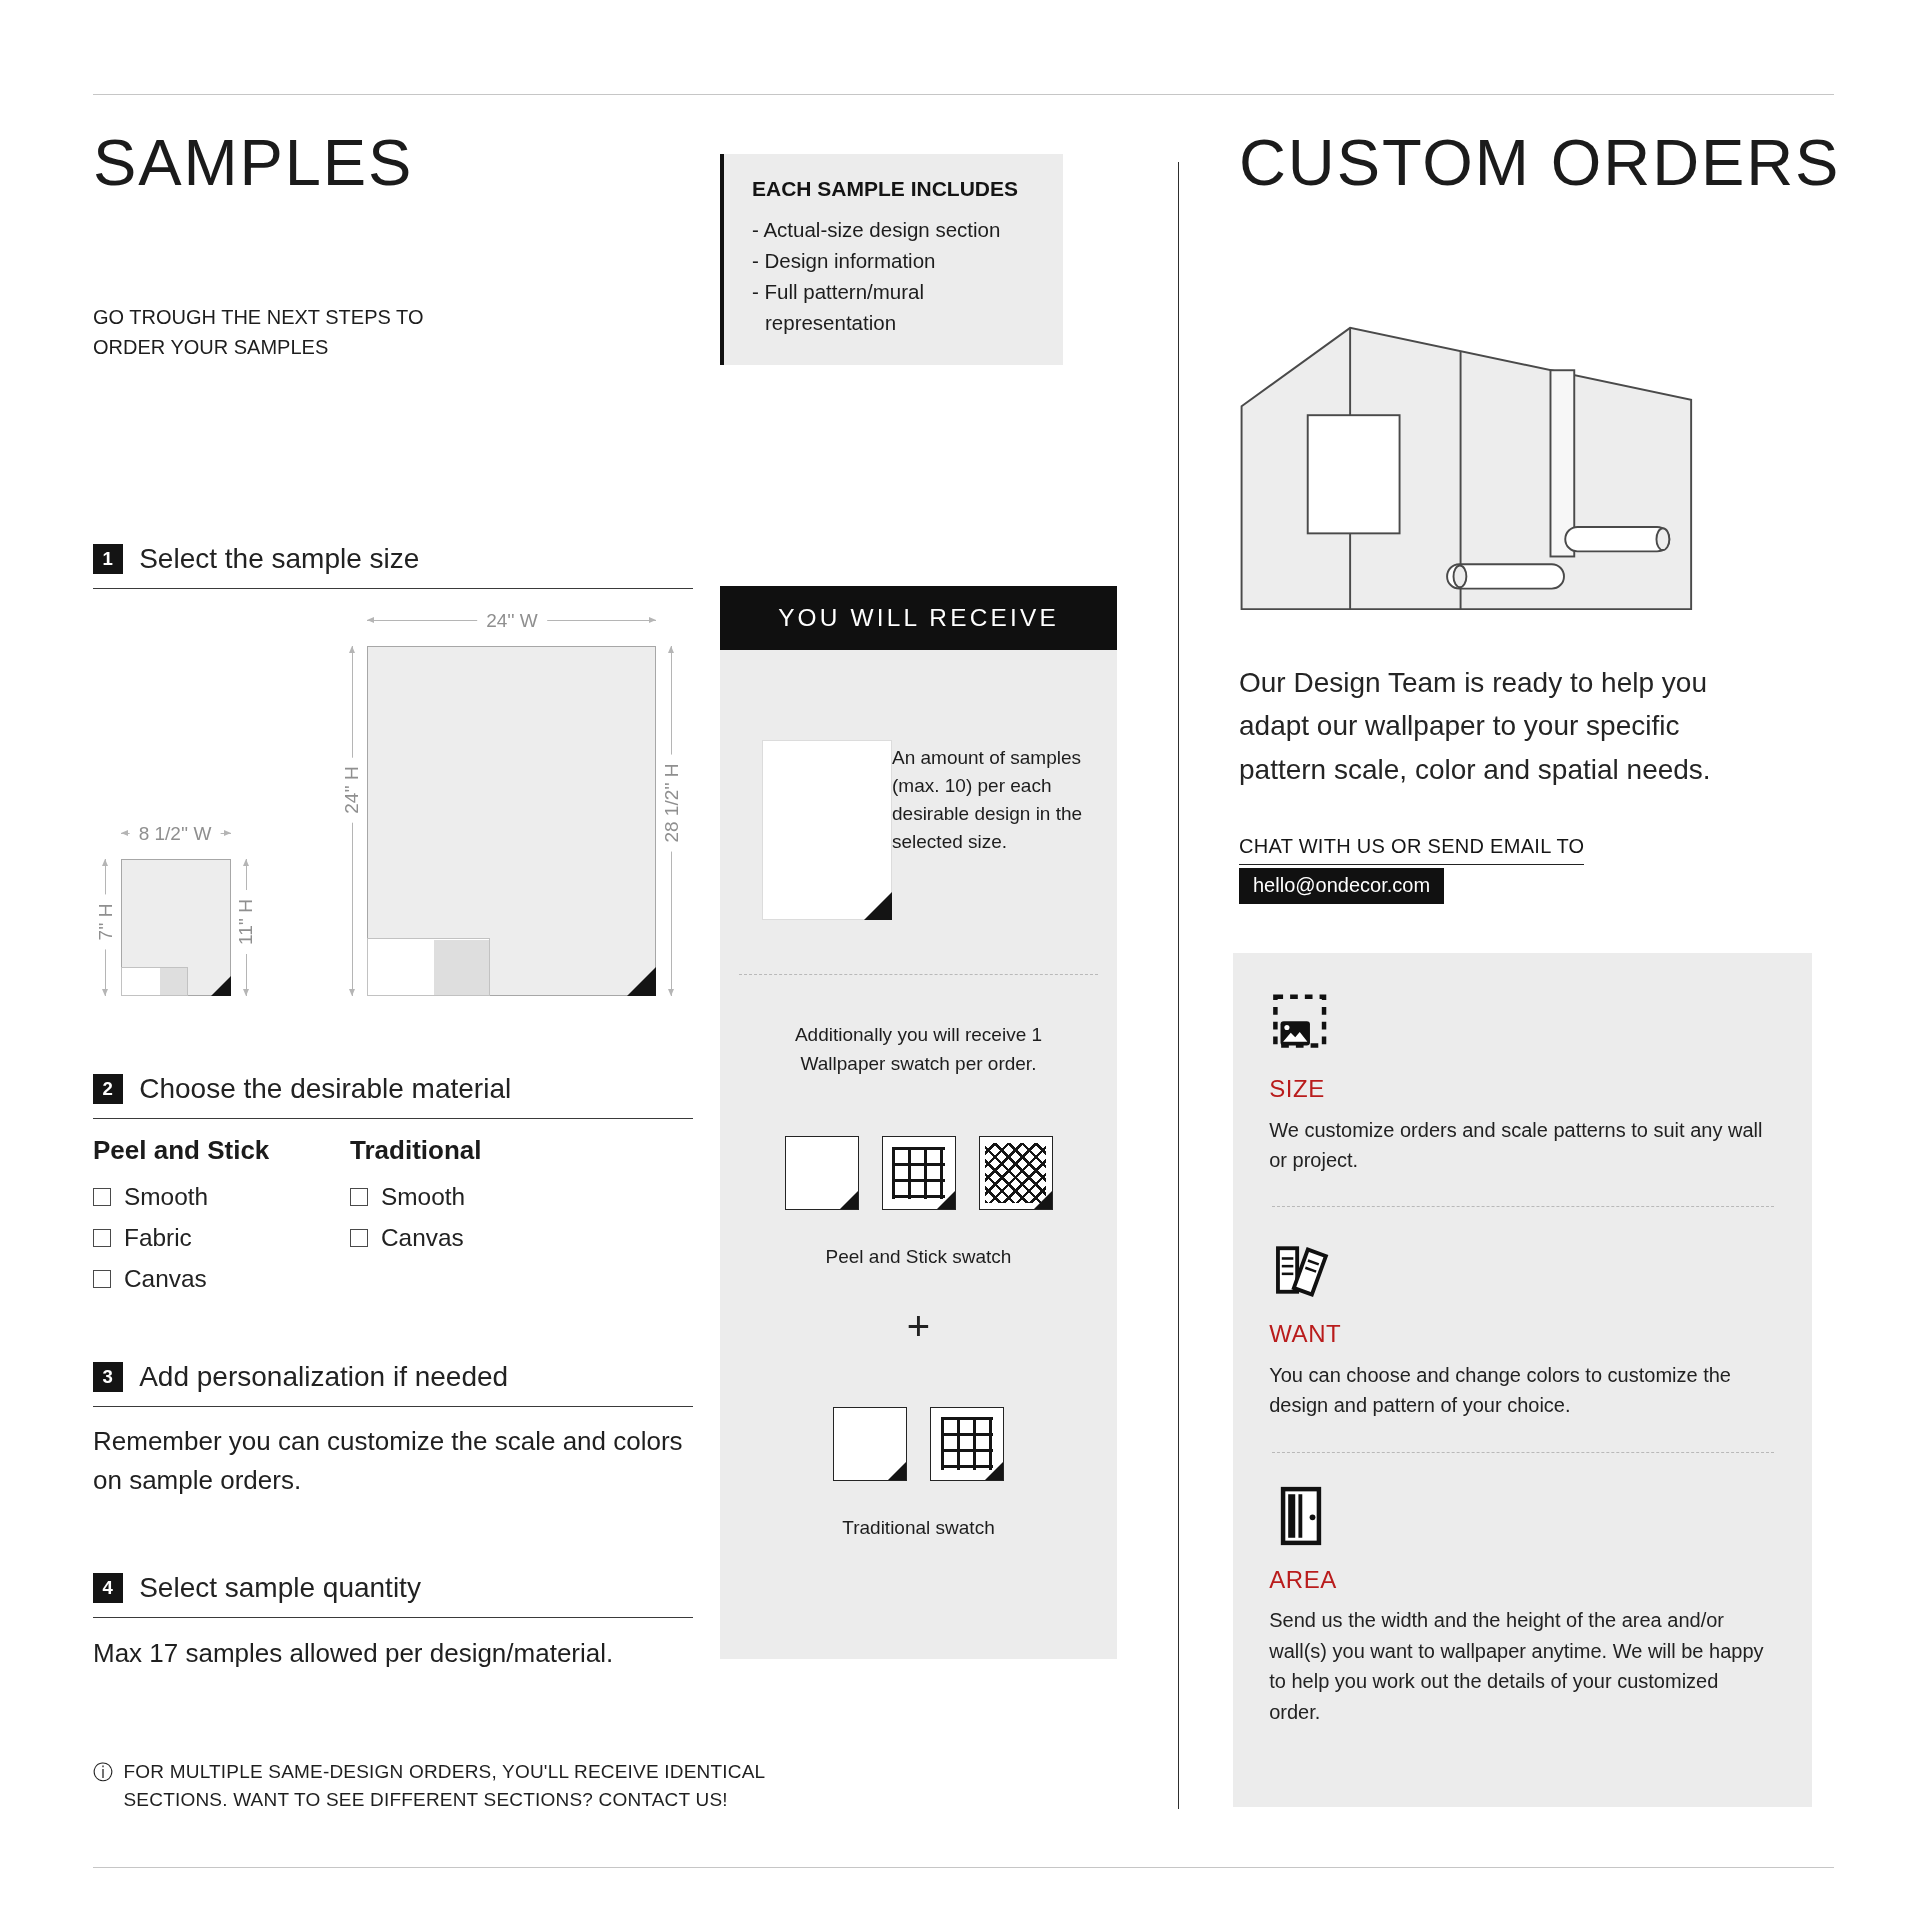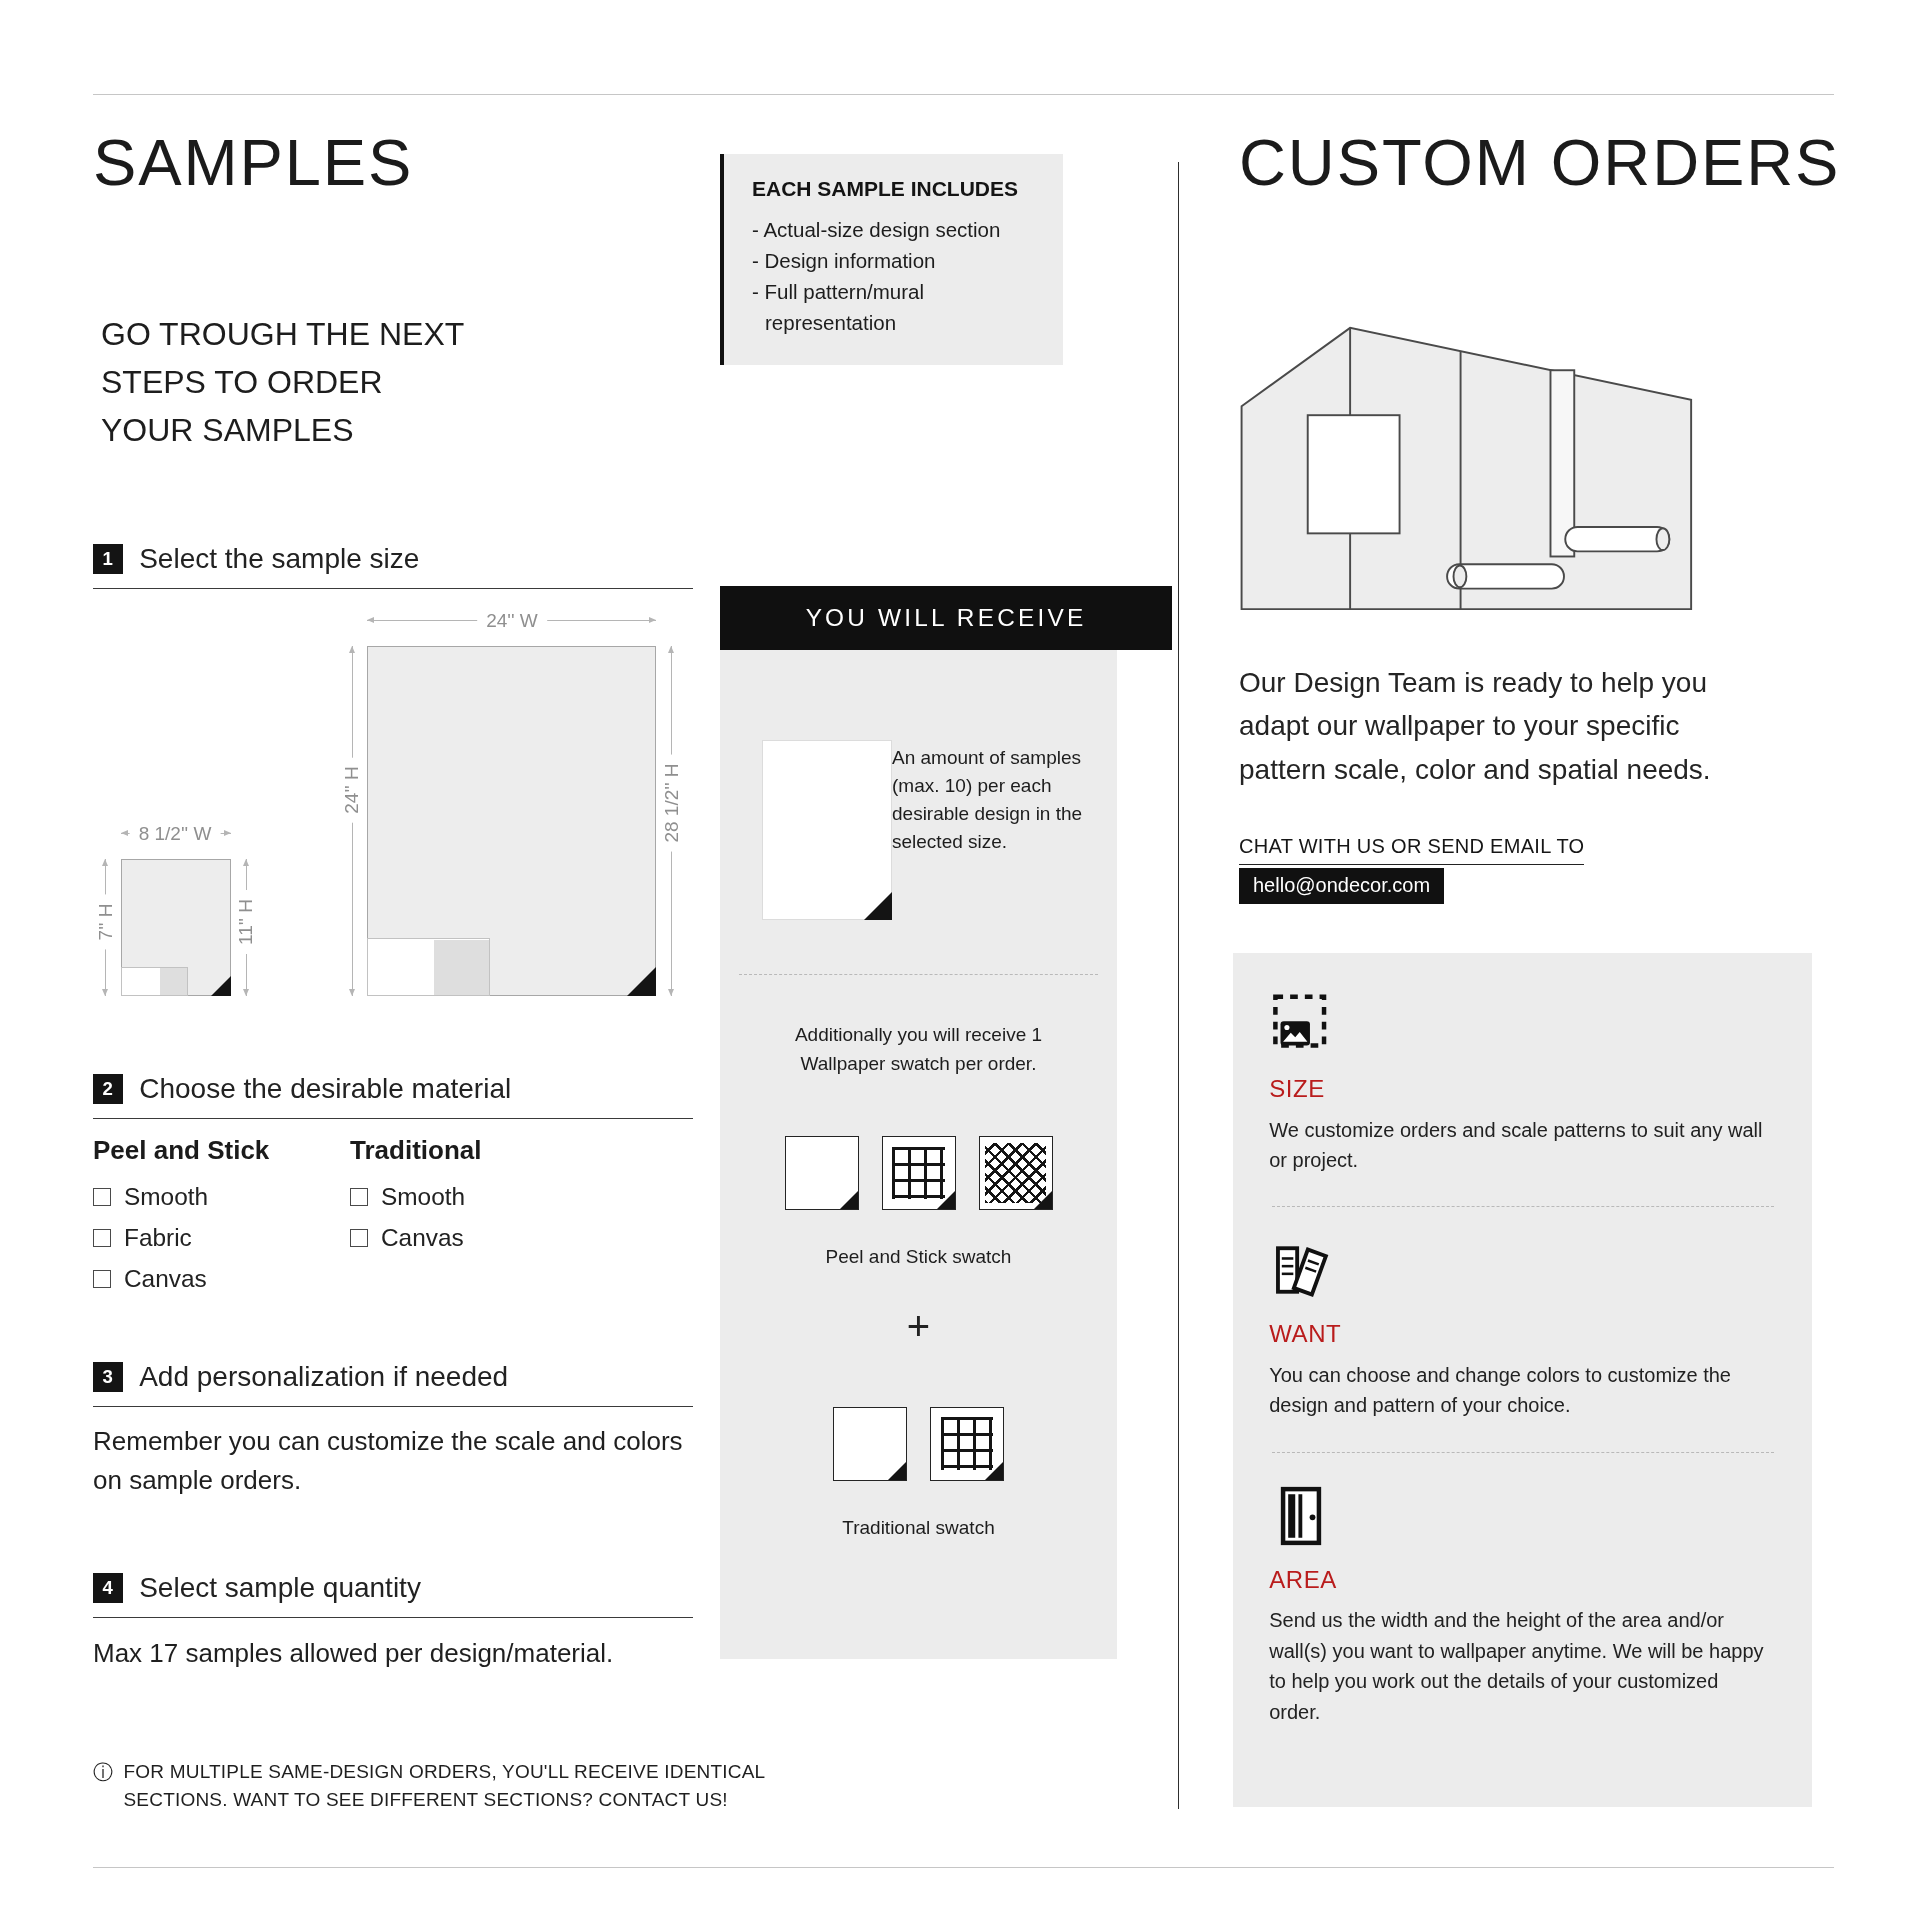--- a/index.html
+++ b/index.html
@@ -9,21 +9,21 @@
   .rule.top{top:94px;}
   .rule.bottom{top:1867px;}
   .vdivider{position:absolute;left:1178px;top:162px;width:1.3px;height:1647px;background:#2e2e2e;}
 
   .big-title{margin:0;font-size:65px;font-weight:500;letter-spacing:1.9px;color:#1b1b1b;}
 
   
   .col-left{position:absolute;left:93px;top:0;width:600px;height:1926px;}
   .col-left > *{position:absolute;left:0;}
   .samples-title{top:125px;}
-  .intro{top:302px;margin:8px;width:372px;font-size:32px;font-weight:500;line-height:1.5;color:#1d1d1d;}
+  .intro{top:302px;margin:0;width:372px;font-size:20px;font-weight:500;line-height:1.5;color:#1d1d1d;}
 
   .step{display:flex;align-items:center;gap:16.7px;width:600px;padding-bottom:13px;border-bottom:1.3px solid #3a3a3a;}
   .stepnum{display:flex;align-items:center;justify-content:center;width:29.5px;height:29.5px;background:#141414;color:#fff;
            font-size:18.6px;font-weight:700;flex:0 0 auto;}
   .steplabel{font-size:28px;color:#222;}
   .step.s1{top:543px;} .step.s2{top:1073px;} .step.s3{top:1361px;} .step.s4{top:1572px;}
 
   
   .diagram{top:607px;width:600px;height:411px;}
   .diagram *{position:absolute;}
@@ -60,21 +60,21 @@
   .footnote{top:1758px;display:flex;gap:10.3px;width:758px;font-size:19px;line-height:1.45;color:#1f1f1f;letter-spacing:0.2px;}
   .info-ic{font-size:20px;line-height:1.4;}
 
   
   .col-mid{position:absolute;left:720px;top:0;width:397px;height:1926px;}
   .includes-box{position:absolute;top:154px;left:0;width:343px;box-sizing:border-box;background:#ececec;
                 border-left:4.5px solid #111;padding:23px 24.4px 26px 28px;}
   .inc-title{font-size:21px;font-weight:700;margin-bottom:13px;color:#141414;}
   .inc-item{font-size:20.5px;line-height:1.52;color:#1d1d1d;padding-left:13px;text-indent:-13px;}
   .inc-item::before{content:"- ";}
-  .ywr-bar{position:absolute;top:586px;left:0;width:452px;height:64px;background:#101010;color:#fff;
+  .ywr-bar{position:absolute;top:586px;left:0;width:397px;height:64px;background:#101010;color:#fff;
            display:flex;align-items:center;justify-content:center;font-size:24.4px;letter-spacing:3.2px;font-weight:500;}
   .receive-panel{position:absolute;top:650px;left:0;width:397px;height:1009px;background:#ececec;box-sizing:border-box;}
   .receive-row{display:flex;padding:90px 28px 0 42px;align-items:flex-start;}
   .page-icon{position:relative;width:128px;height:178px;background:#fff;border:0.6px solid #dcdcdc;flex:0 0 auto;}
   .page-icon .fold{position:absolute;right:-0.6px;bottom:-0.6px;width:0;height:0;border-left:28px solid transparent;border-bottom:28px solid #141414;}
   .receive-text{margin:3.9px 0 0 0;font-size:19px;line-height:1.48;color:#1d1d1d;width:193px;}
   .dash-div{border-top:1.3px dashed #b9b9b9;margin:54px 19px 0;}
   .additional{margin:46px auto 0;width:295px;text-align:center;font-size:19px;line-height:1.5;color:#1d1d1d;}
   .swatch-row{display:flex;justify-content:center;gap:23px;margin-top:58px;}
   .swatch{position:relative;width:74px;height:74px;background:#fff;border:1.6px solid #242424;box-sizing:border-box;}

